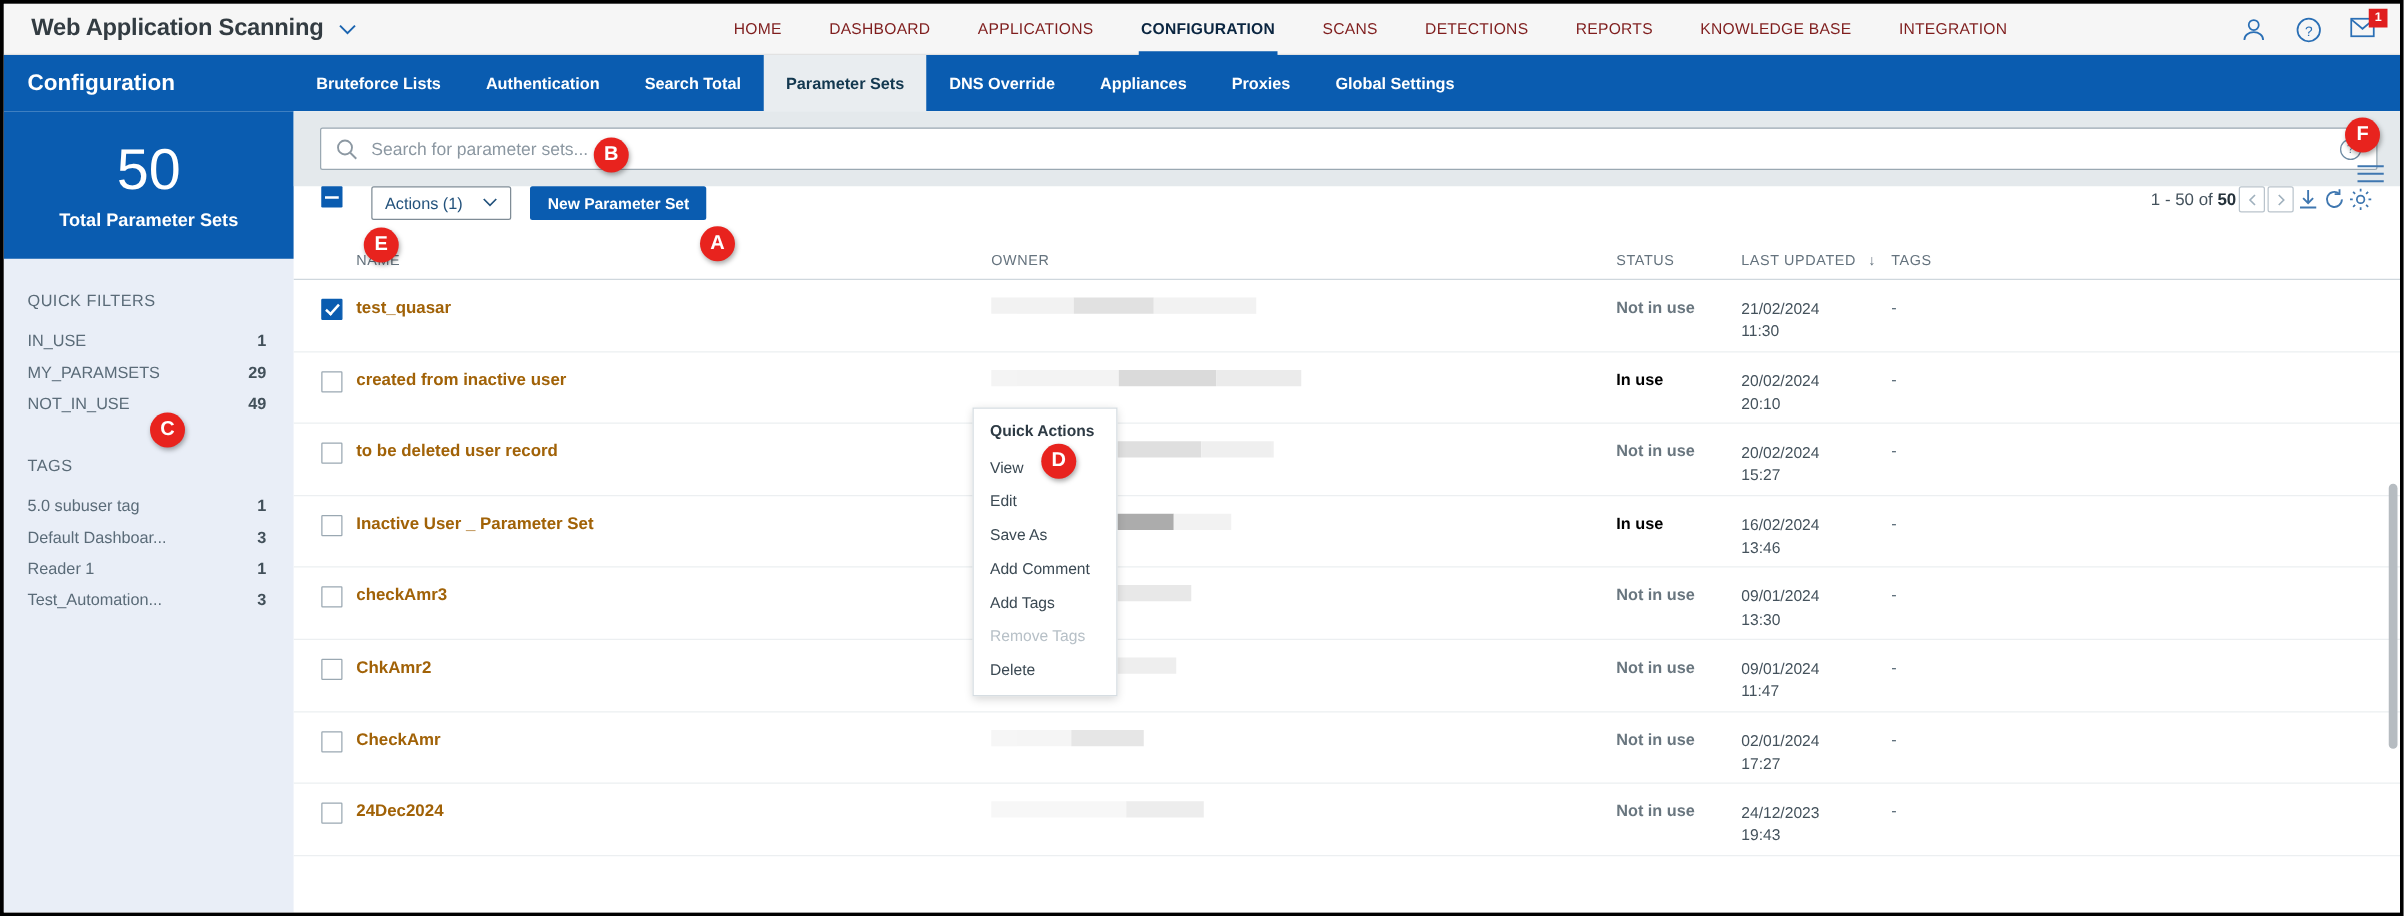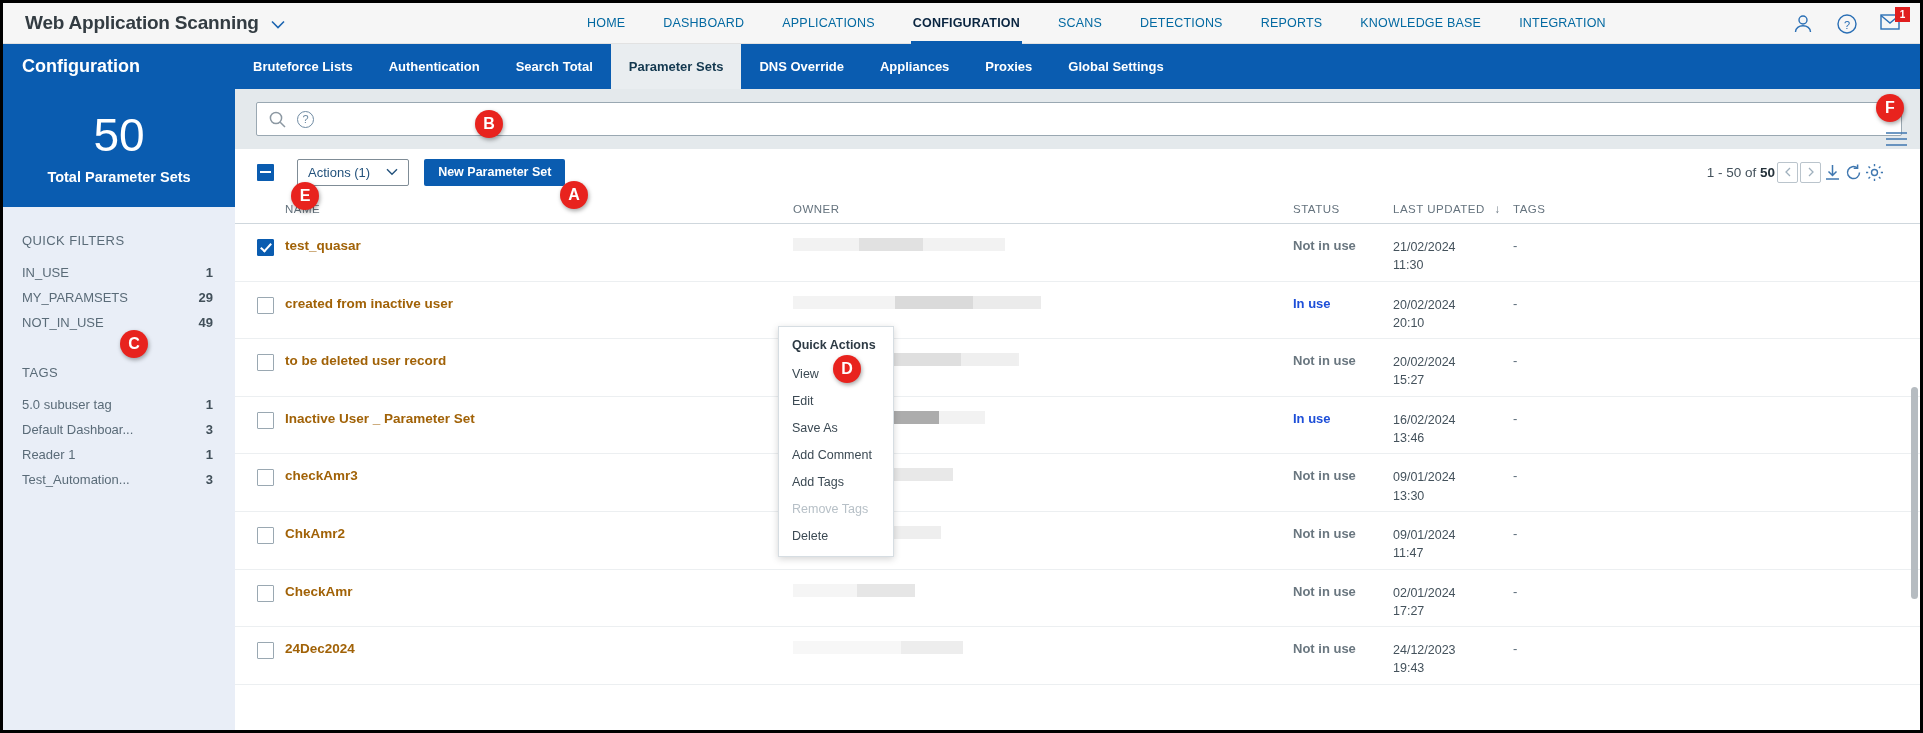--- a/index.html
+++ b/index.html
@@ -43,21 +43,21 @@
   .mainnav {
     position: absolute;
     left: 565px; top: 0; height: 41px;
     display: flex; align-items: center;
     gap: 0;
   }
   .mainnav a {
     position: relative;
     padding: 0 19px;
     font-size: 12.5px;
-    color: #0369a1;
+    color: #7f1d1d;
     text-decoration: none;
     letter-spacing: 0.2px;
     line-height: 41px;
     white-space: nowrap;
   }
   .mainnav a.active {
     color: #0a2540;
     font-weight: bold;
   }
   .mainnav a.active::after {
@@ -180,21 +180,21 @@
   }
   .search-input::placeholder { color: #8b97a1; }
   .help-circle {
     width: 17px; height: 17px; border: 1.4px solid #6f8ba3; border-radius: 50%;
     color: #6f8ba3; font-size: 11px; text-align: center; line-height: 15px;
     cursor: pointer;
   }
 
   .toolbar {
     height: 46px;
-    display: flex; align-items: center;
+    display: flex; align-items: flex-start;
     padding-left: 22px;
     position: relative;
     border-bottom: none;
   }
   .chk-minus {
     width: 17px; height: 17px;
     background: #0a5cb0;
     position: relative;
     cursor: pointer;
     border-radius: 1px;
@@ -221,21 +221,21 @@
     background: #0a5cb0;
     color: #fff;
     font-size: 12.5px; font-weight: bold;
     display: flex; align-items: center;
     padding: 0 14px;
     border: none; border-radius: 2px;
     cursor: pointer;
     font-family: "Liberation Sans", sans-serif;
   }
   .toolbar-right {
-    position: absolute; right: 36px;
+    position: absolute; right: 22px;
     display: flex; align-items: center; gap: 2px;
   }
   .pager-text { font-size: 13.5px; color: #44525c; white-space: nowrap; }
   .pager-text b { color: #24313a; }
   .pg-btn {
     width: 21px; height: 21px;
     border: 1px solid #bac4cc; border-radius: 2px;
     color: #9fb0bd; font-size: 11px;
     display: flex; align-items: center; justify-content: center;
     cursor: pointer; background: #fff;
@@ -289,21 +289,21 @@
   .name-link {
     color: #a16207; font-weight: bold; font-size: 13.5px;
     text-decoration: none; cursor: pointer;
   }
   .redact {
     display: flex; gap: 0px; align-items: center; height: 13px;
     opacity: .85;
   }
   .rb { height: 13px; }
   .status { font-size: 13px; color: #69767f; font-weight: bold; }
-  .status.inuse { color: #1d4ed8; }
+  .status.inuse { color: #000000; }
   .upd { font-size: 12.5px; color: #44525c; line-height: 1.45; }
   .tagdash { color: #5a6b78; font-size: 13px; }
 
   
   .qmenu {
     position: absolute;
     left: 775px; top: 323px;
     width: 116px;
     background: #fff;
     border: 1px solid #d6dde2;
@@ -460,20 +460,21 @@
     <section class="main">
 
       <div class="searchbar-wrap">
         <div class="searchbox">
           <span class="mag">
             <svg width="17" height="17" viewBox="0 0 17 17">
                 <circle cx="7" cy="7" r="5.6" stroke="#8c98a2" stroke-width="1.5" fill="none"></circle>
                 <path d="M11.2 11.2L16 16" stroke="#8c98a2" stroke-width="1.5"></path>
               </svg>
           </span>
+          <input class="search-input" type="text" placeholder="Search for parameter sets..." style="">
           <span class="help-circle">?</span>
         </div>
       </div>
 
       <div class="toolbar">
         <div class="chk-minus"></div>
         <div class="actions-btn">
           <span>Actions (1)</span>
           <span class="caret">
             <svg width="12" height="8" viewBox="0 0 12 8">

